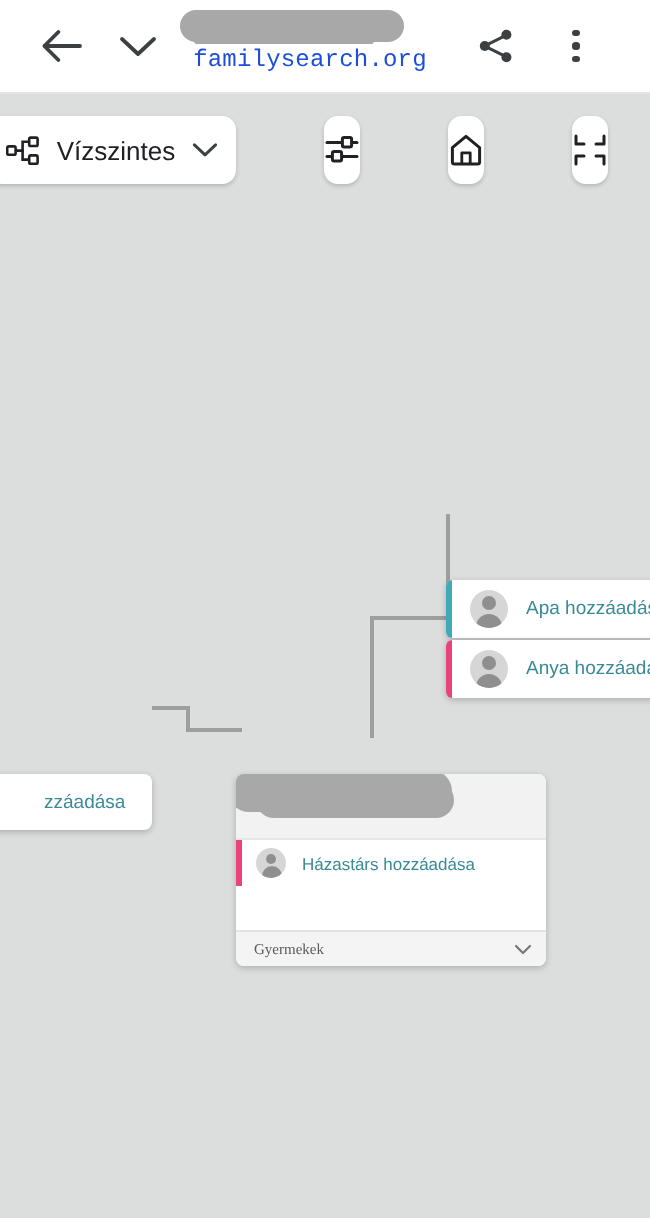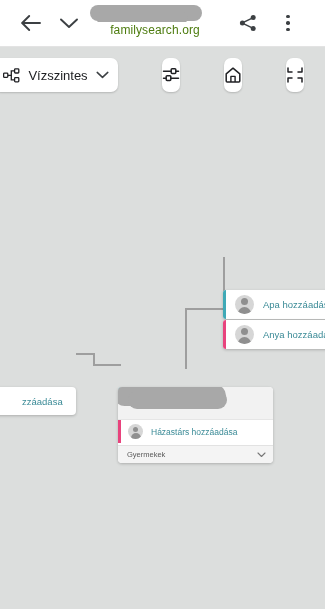--- a/index.html
+++ b/index.html
@@ -90,23 +90,24 @@
   .redact-title:after {
     content: "";
     position: absolute;
     left: 6px; top: 6px;
     width: 92px; height: 13px;
     background: #a8a8a8;
     border-radius: 8px;
   }
   .hdr-url {
     font-size: 12px;
-    color: #4d7c0f;
+    color: #1d4ed8;
     line-height: 16px;
     letter-spacing: 0.1px;
+    font-family: Liberation Mono, monospace;
   }
   .hdr-divider {
     position: absolute;
     left: 0; top: 46px;
     width: 325px; height: 1px;
     background: #e3e3e3;
   }
 
   
   .canvas {
@@ -229,21 +230,21 @@
   #card-left {
     left: -52px; top: 340px;
     width: 128px; height: 28px;
     border-radius: 0 4px 4px 0;
   }
   #card-left .row { padding-left: 8px; }
 
   
   #card-center {
     left: 118px; top: 340px;
-    width: 155px; height: 76px;
+    width: 155px; height: 96px;
   }
   .center-name {
     position: relative;
     height: 32px;
     background: #f2f2f2;
   }
   .redact-name {
     position: absolute;
     left: -4px; top: -2px;
     width: 112px; height: 21px;
@@ -286,20 +287,21 @@
     border-top: 1px solid #e2e2e2;
     display: flex;
     align-items: center;
     box-sizing: border-box;
     padding: 0 7px 0 9px;
   }
   .children-label {
     font-size: 7.5px;
     color: #5a5a5a;
     flex: 1 1 auto;
+    font-family: Liberation Serif, serif;
   }
   .stripe-split-top {
     position: absolute;
     left: 0; top: 0;
     width: 3px; height: 22px;
     background: #3fa9b6;
   }
   .stripe-split-bot {
     position: absolute;
     left: 0; top: 22px;

